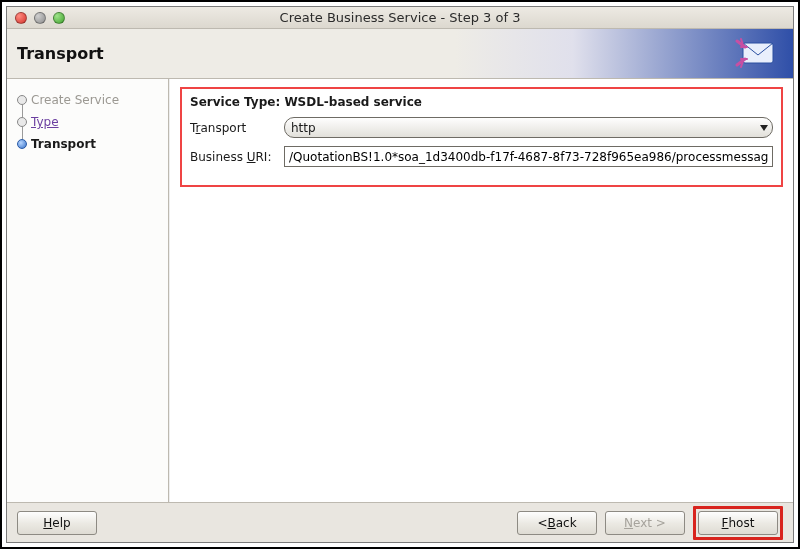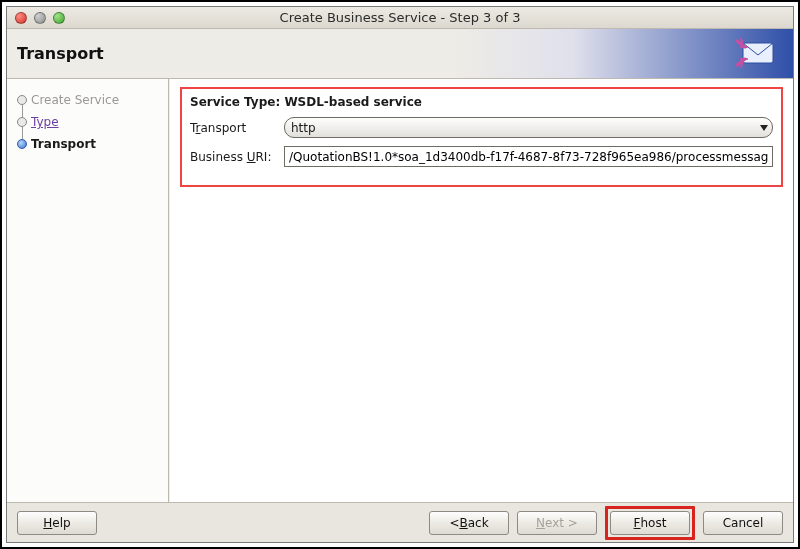--- a/index.html
+++ b/index.html
@@ -270,20 +270,17 @@
         <div class="btn disabled">
           <span class="u">N</span>
             <span>ext &gt;</span>
         </div>
         <div class="finish-highlight">
           <div class="btn">
             <span class="u">F</span>
               <span>host</span>
           </div>
         </div>
-        <div class="btn">
-          <span>Cancel</span>
-        </div>
       </div>
     </div>
 
   </div>
 </div>
 
 </body></html>

